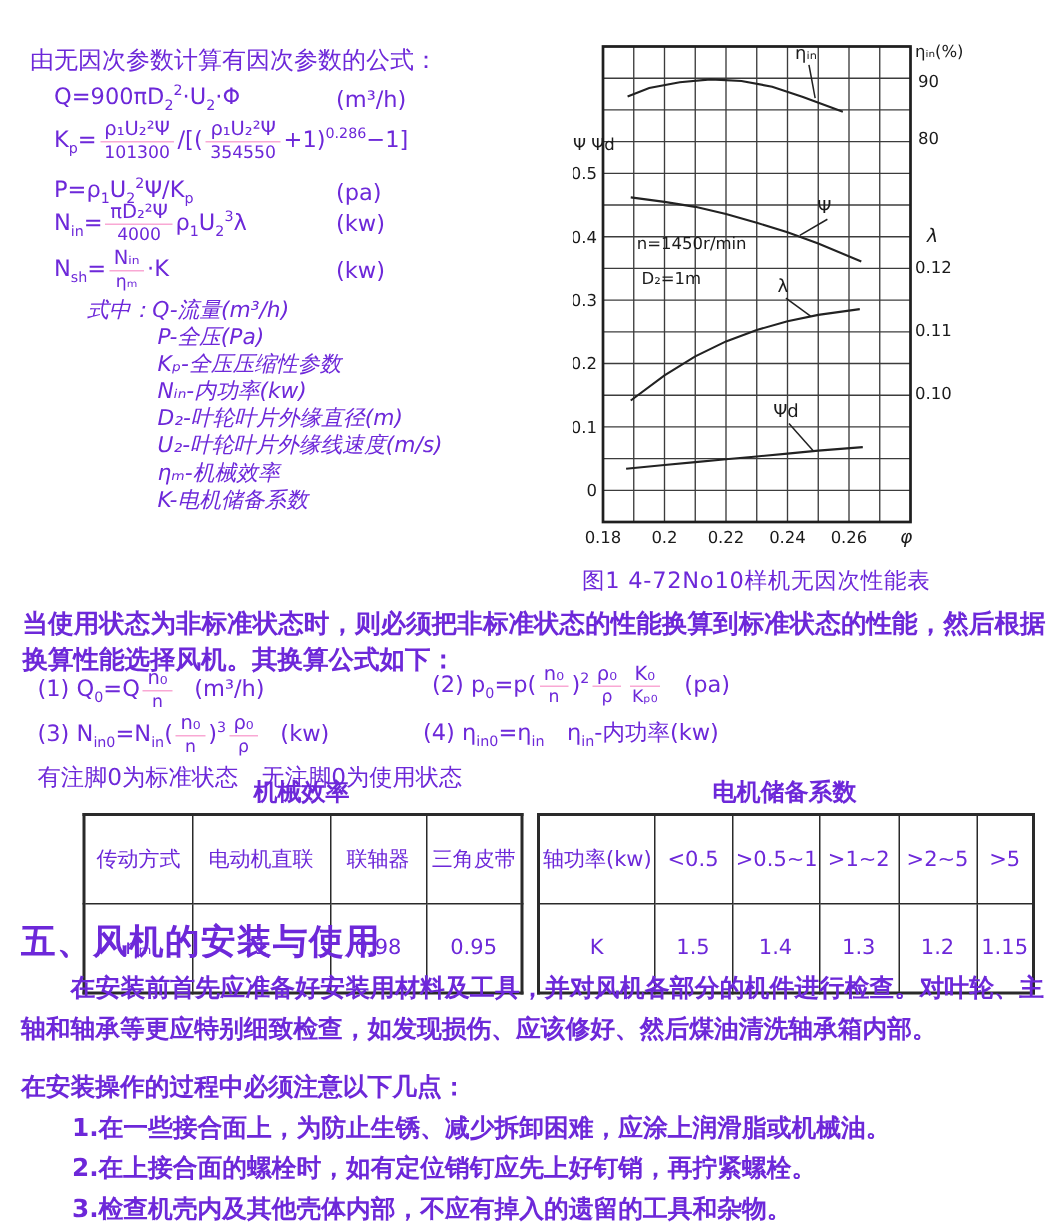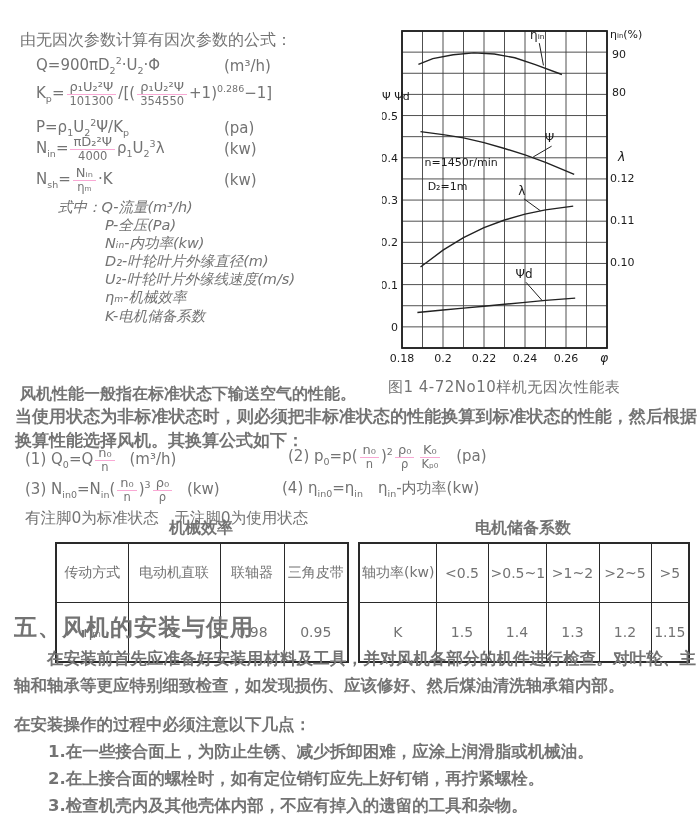--- a/index.html
+++ b/index.html
@@ -1,16 +1,16 @@
 <!DOCTYPE html>
 <html><head>
 <meta charset="utf-8">
 <style>
   html,body{margin:0;padding:0;background:#fff;}
-  .page{position:relative;width:700px;height:818px;background:#fff;color:#737373;
+  .page{position:relative;width:700px;height:818px;background:#fff;color:#6d28d9;
         font-family:"DejaVu Sans",sans-serif;overflow:hidden;}
   
   .intro{position:absolute;left:20px;top:30px;font-size:16px;white-space:nowrap;}
   .fline{position:absolute;left:36px;width:340px;font-size:15px;white-space:nowrap;}
   .fx{white-space:nowrap;}
   .fx sub{font-size:9.5px;}
   .fx sup{font-size:9.5px;vertical-align:super;}
   .frac{display:inline-flex;flex-direction:column;align-items:center;vertical-align:middle;
         margin:0 2px;line-height:1.1;}
   .fn{display:block;padding:0 3px;border-bottom:1px solid #f9a8d4;font-size:13px;}
@@ -90,20 +90,21 @@
         </span><span>·K</span></span>
     <span class="funit">(kw)</span>
   </div>
 
   <div class="defs">
     <div class="defrow first">
       <span>式中：</span>
       <span>Q-流量(m³/h)</span>
     </div>
     <div class="defrow">P-全压(Pa)</div>
+    <div class="defrow">Kₚ-全压压缩性参数</div>
     <div class="defrow">Nᵢₙ-内功率(kw)</div>
     <div class="defrow">D₂-叶轮叶片外缘直径(m)</div>
     <div class="defrow">U₂-叶轮叶片外缘线速度(m/s)</div>
     <div class="defrow">ηₘ-机械效率</div>
     <div class="defrow">K-电机储备系数</div>
   </div>
 
   <svg id="chart-svg" width="318" height="352" viewBox="0 0 318 352">
       <line x1="20" y1="9" x2="20" y2="326" class="grid"></line>
       <line x1="40.500000000000014" y1="9" x2="40.500000000000014" y2="326" class="grid"></line>
@@ -163,21 +164,20 @@
       <line x1="169.60000000000002" y1="124.16133333333332" x2="151.2" y2="134.95466666666664" class="leader"></line>
       <polyline points="38.5,245.0 61.0,228.2 81.5,215.6 102.0,205.6 122.5,198.0 143.0,192.1 163.5,187.9 191.2,184.1" class="curve"></polyline>
       <text x="139.925" y="172.8" class="clabel">λ</text>
       <line x1="141.925" y1="176.8" x2="158.375" y2="188.76000000000005" class="leader"></line>
       <polyline points="35.4,290.5 61.0,288.0 81.5,286.1 102.0,284.2 122.5,282.3 143.0,280.4 163.5,278.4 193.2,276.1" class="curve"></polyline>
       <text x="141.975" y="256.26" class="clabel">Ψd</text>
       <line x1="143.975" y1="260.26" x2="160.425" y2="278.87266666666665" class="leader"></line>
     </svg>
   <div class="caption">图1 4-72No10样机无因次性能表</div>
 
-  <div class="para1">风机性能一般指在标准状态下输送空气的性能。</div>
   <div class="para2">当使用状态为非标准状态时，则必须把非标准状态的性能换算到标准状态的性能，然后根据换算性能选择风机。其换算公式如下：</div>
 
   <div class="cf" style="left:25px;top:446px">
     <span class="fx"><span>(1) Q</span><sub>0</sub><span>=Q</span><span class="frac">
           <span class="fn">n₀</span>
           <span class="fd">n</span>
         </span></span>
     <span class="cunit">(m³/h)</span>
   </div>
   <div class="cf" style="left:288px;top:443px">

